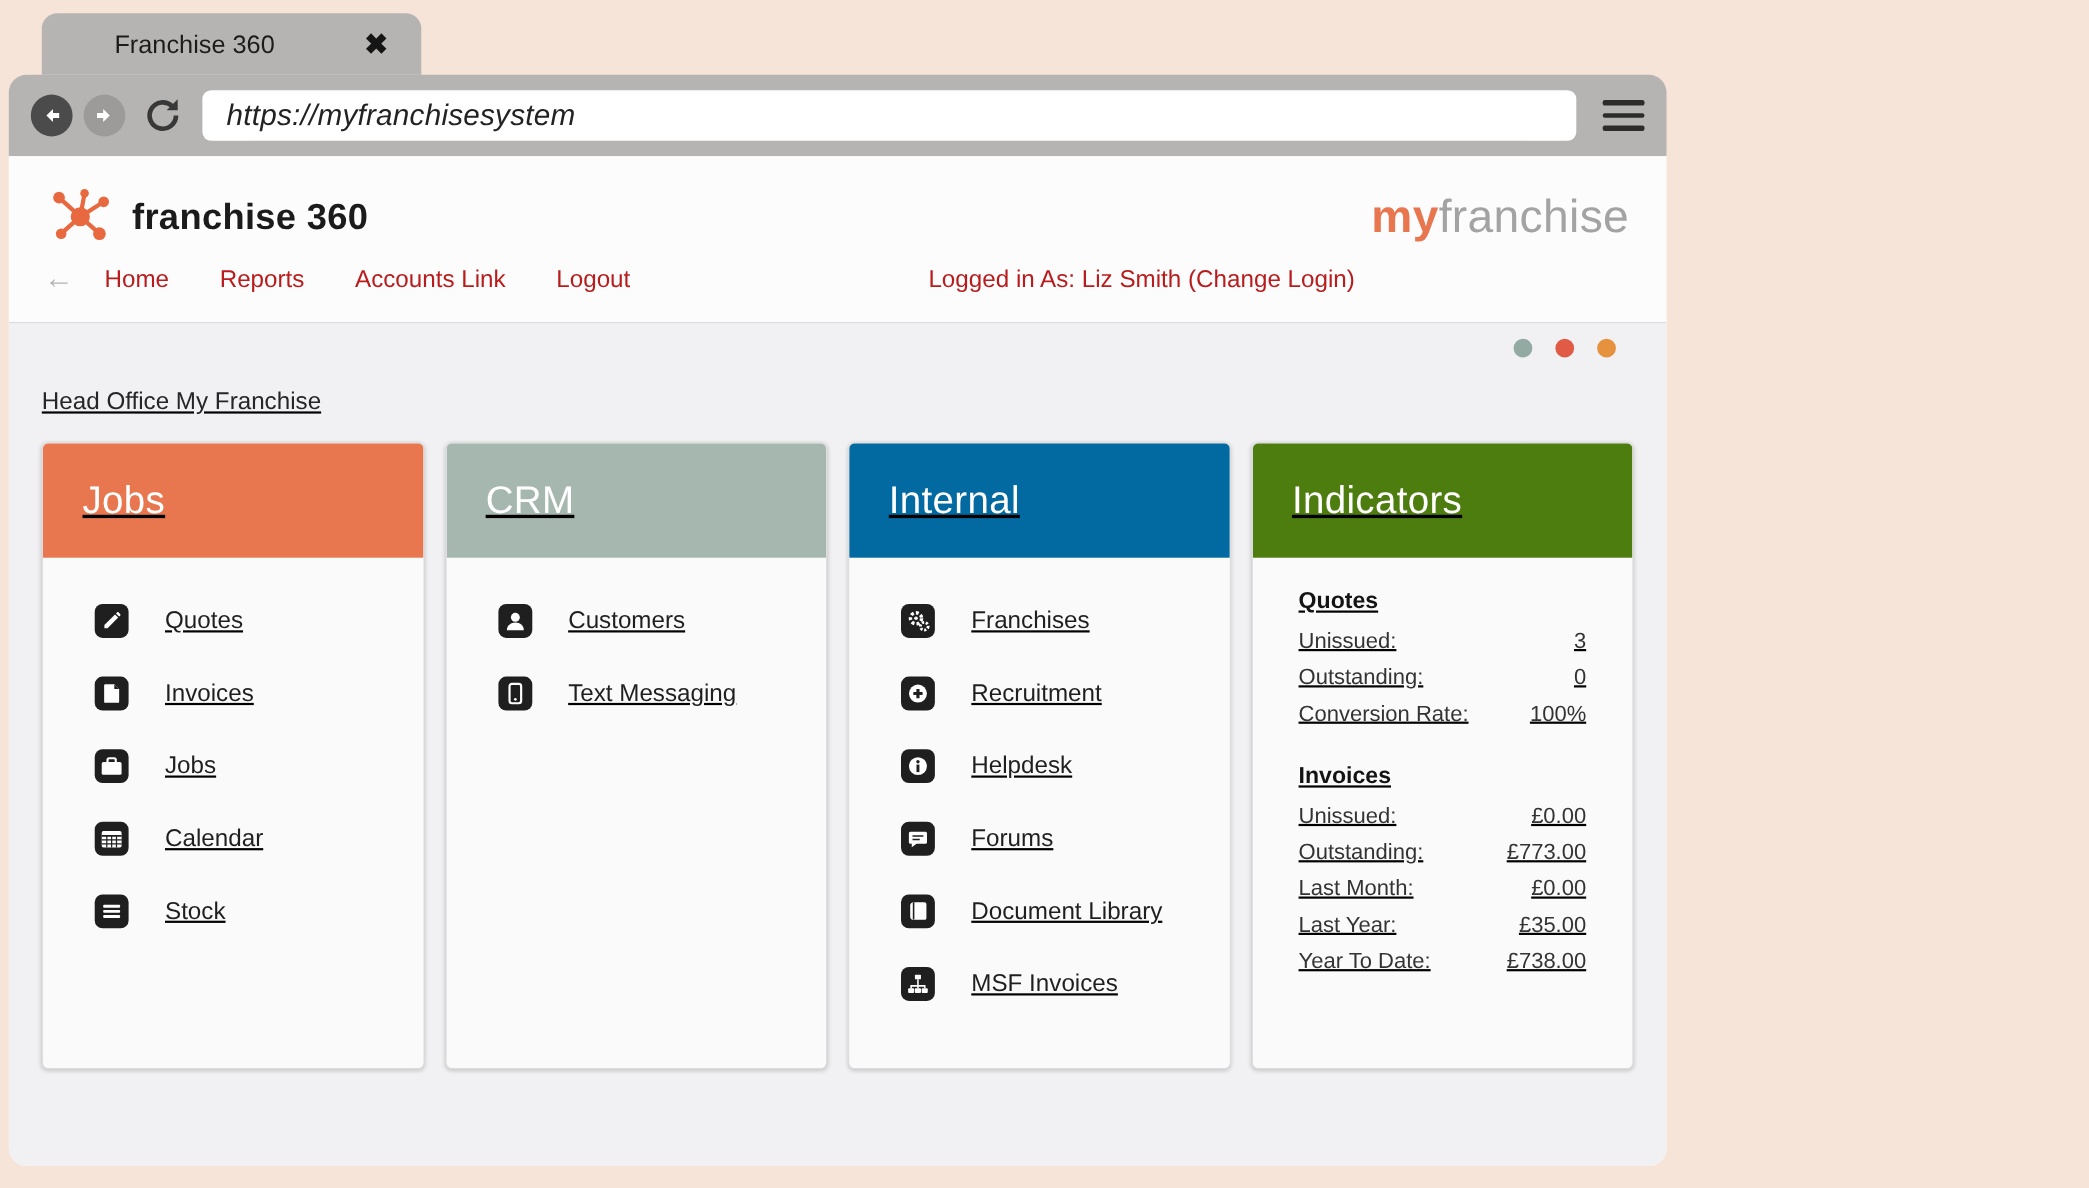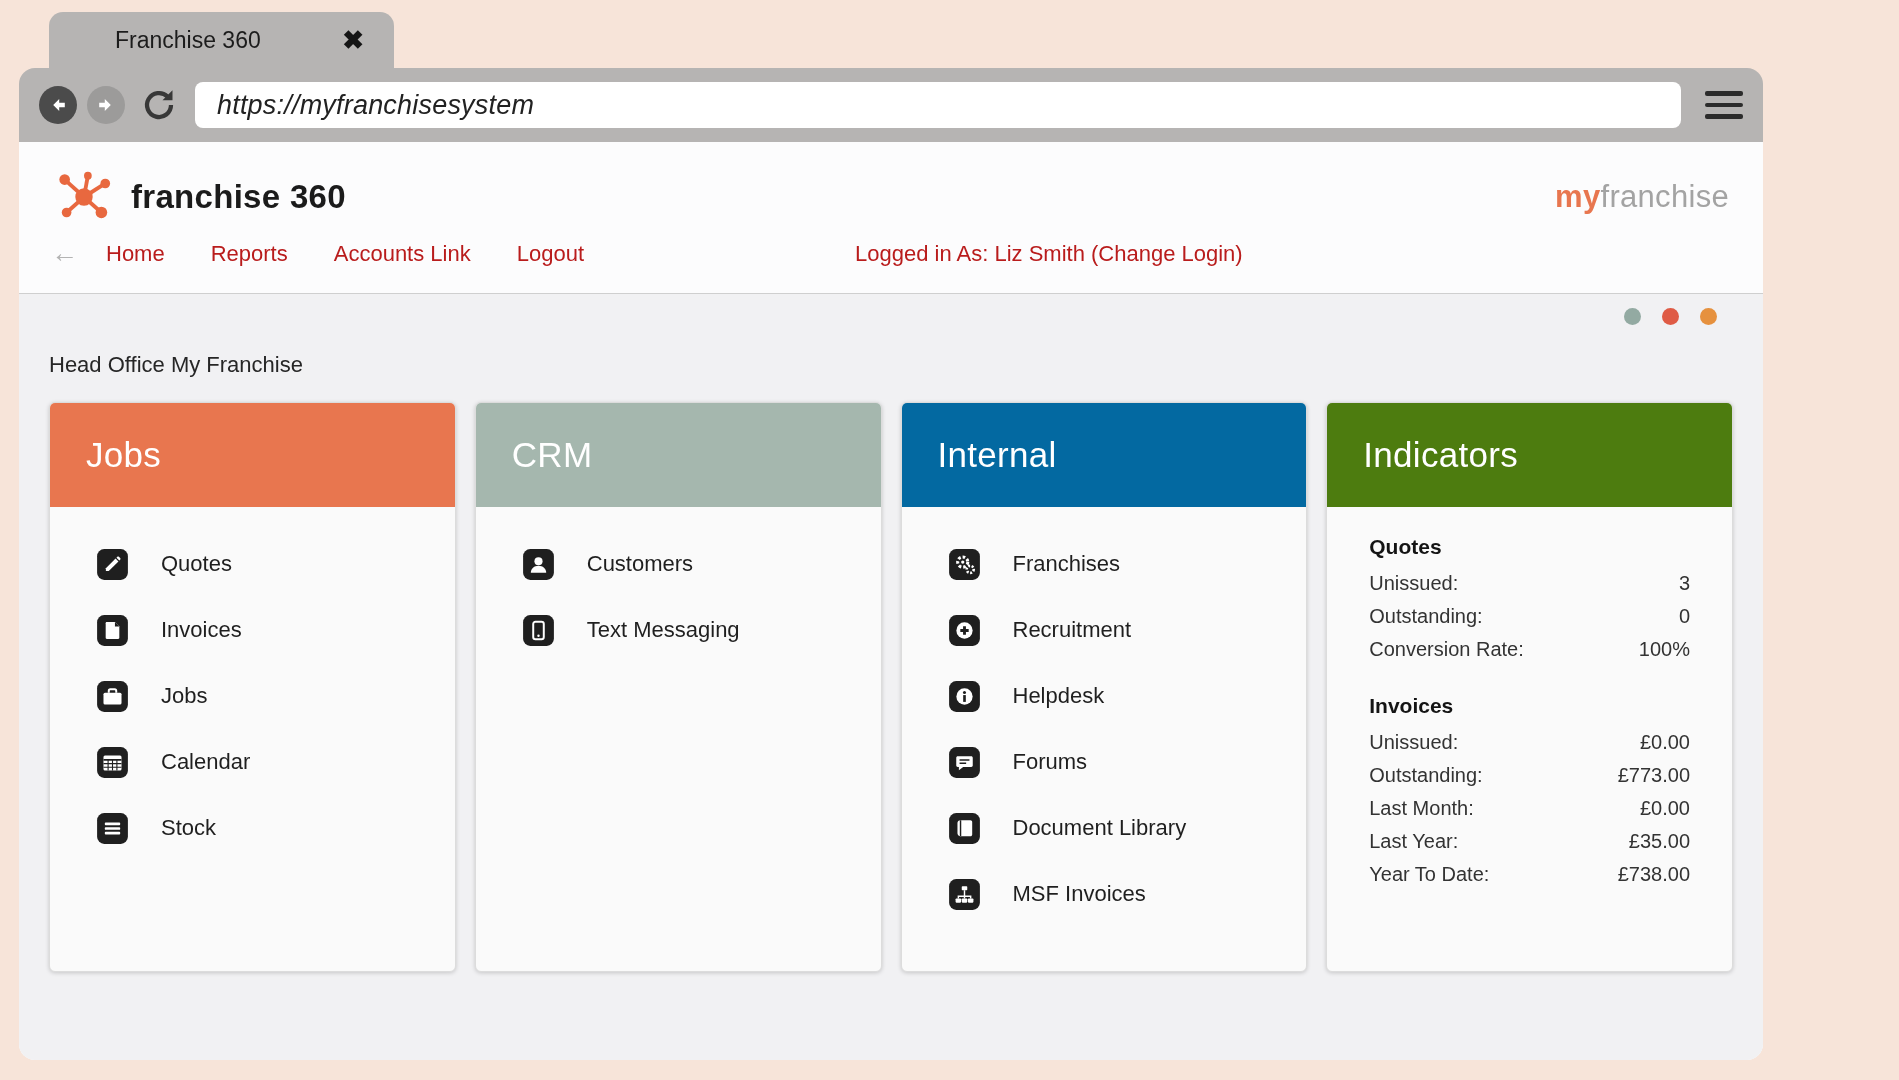--- a/index.html
+++ b/index.html
@@ -6,21 +6,21 @@
   html,body { margin:0; padding:0; }
   body {
     width:1899px; height:1080px;
     background:#f7e4d9;
     font-family:"Liberation Sans", sans-serif;
     overflow:hidden;
     position:relative;
   }
 
   
-  .browser { position:absolute; left:19px; top:12px; width:1744px; height:1048px; }
+  .browser { position:absolute; left:8px; top:12px; width:1507px; height:1048px; }
   .tabstrip { position:relative; height:56px; }
   .tab {
     position:absolute; left:30px; bottom:0; width:345px; height:56px;
     background:#b6b4b3; border-radius:14px 14px 0 0;
     display:flex; align-items:center; padding:0 30px; cursor:default;
   }
   .tab-title { font-size:23px; color:#1c1c1c; font-weight:500; margin-left:36px; }
   .tab-close { margin-left:auto; font-size:26px; color:#151515; font-weight:bold; line-height:1; cursor:pointer; }
 
   .toolbar {
@@ -54,30 +54,30 @@
     overflow:hidden; display:flex; flex-direction:column;
   }
   .app-header {
     flex:0 0 152px; background:#fcfcfd; border-bottom:1px solid #cfcfcf;
     padding:26px 34px 0 32px;
   }
   .brand-row { display:flex; align-items:center; }
   .brand-logo { width:66px; height:58px; flex:0 0 auto; }
   .brand-logo svg { width:100%; height:100%; display:block; }
   .brand-name { font-size:33px; font-weight:bold; color:#1b1b1b; margin-left:14px; letter-spacing:.3px; }
-  .brand-right { margin-left:auto; font-size:31px; letter-spacing:.3px; }
+  .brand-right { margin-left:auto; font-size:42px; letter-spacing:.3px; }
   .brand-right .my { color:#e8764f; font-weight:bold; }
   .brand-right .fr { color:#a3a3a3; }
 
   .nav-row { display:flex; align-items:center; gap:46px; margin-top:12px; font-size:22px; }
   .nav-back-arrow { color:#b3b3b3; font-size:27px; font-weight:bold; margin-right:-18px; }
   .nav-link { color:#b91c1c; cursor:pointer; text-decoration:none; }
   .logged-in { color:#b91c1c; margin-left:225px; }
 
-  .content { flex:1; background:#f1f1f3; padding:0 30px; position:relative; }
+  .content { flex:1; background:#f1f1f3; padding:0 30px; position:relative;text-decoration:underline; }
   .dots { position:absolute; top:14px; right:46px; display:flex; gap:21px; }
   .dot { width:17px; height:17px; border-radius:50%; }
   .dot-1 { background:#93aaa2; }
   .dot-2 { background:#df5b45; }
   .dot-3 { background:#e6913e; }
 
   .subtitle { margin-top:58px; font-size:22px; color:#262626; }
 
   .cards { display:grid; grid-template-columns:repeat(4,1fr); gap:19px; margin-top:24px; }
   .card {

